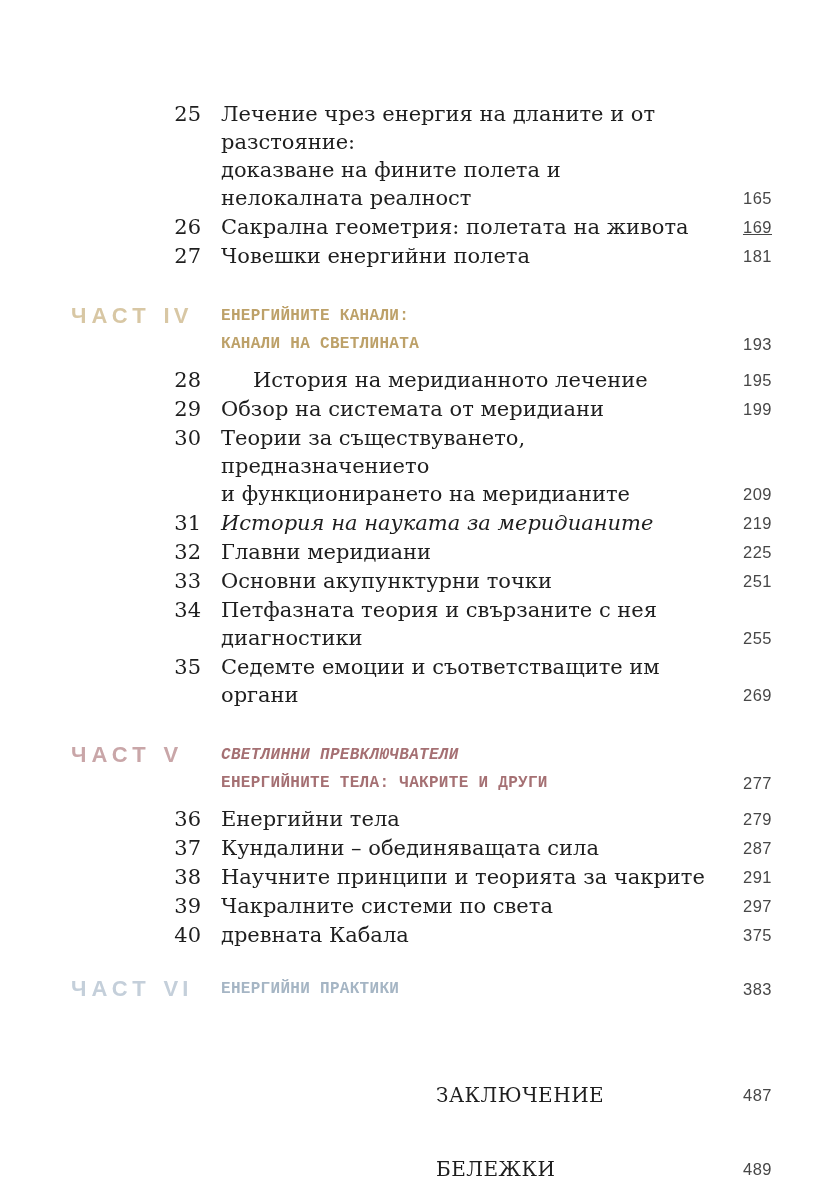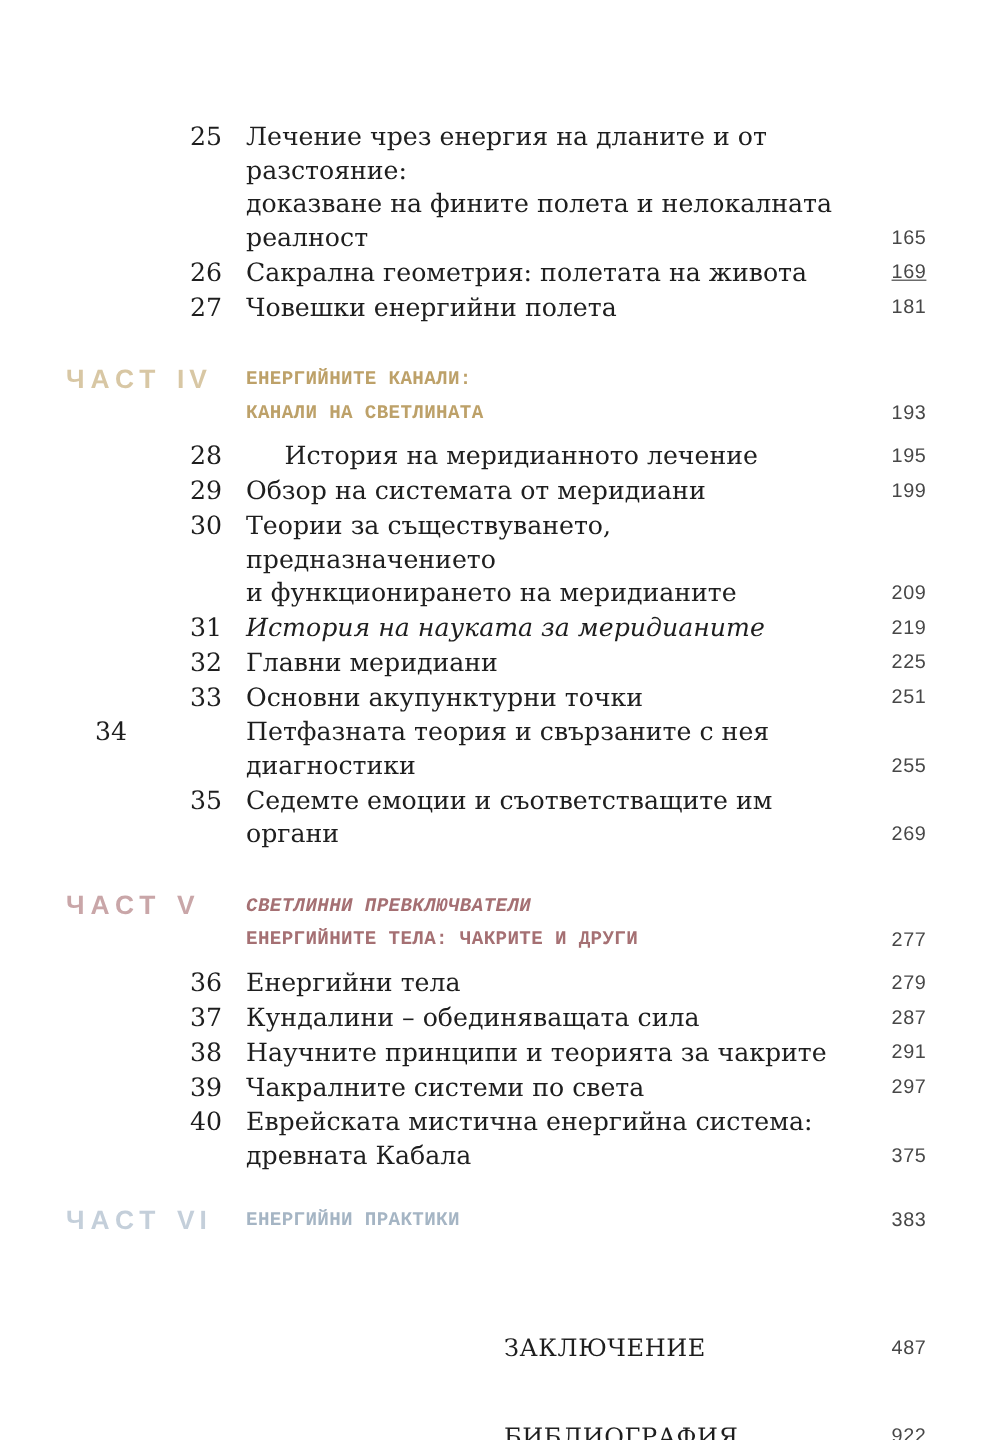--- a/index.html
+++ b/index.html
@@ -3,21 +3,21 @@
 <meta charset="utf-8">
 <style>
   html, body { margin: 0; padding: 0; background: #ffffff; }
   .page {
     position: relative;
     width: 824px;
     height: 1200px;
     box-sizing: border-box;
     margin: 0 auto;
     background: #ffffff;
-    padding: 100px 52px 0 0;
+    padding: 100px 52px 0 16px;
     font-family: "DejaVu Serif", serif;
     overflow: hidden;
   }
   
   .entry { display: flex; align-items: flex-start; margin-bottom: 1px; }
   .num {
     flex: none;
     width: 185px;
     text-align: right;
     font-size: 21px;
@@ -152,21 +152,21 @@
 
   <div class="entry">
     <div class="num" style="color: rgb(30, 30, 30);">33</div>
     <div class="body">
       <div class="line" style="color: rgb(30, 30, 30);">Основни акупунктурни точки</div>
     </div>
     <div class="pageno" style="color: rgb(71, 71, 71);">251</div>
   </div>
 
   <div class="entry">
-    <div class="num" style="color: rgb(30, 30, 30); text-align: center;">34</div>
+    <div class="num" style="color: rgb(30, 30, 30);">34</div>
     <div class="body">
       <div class="line" style="color: rgb(30, 30, 30);">Петфазната теория и свързаните с нея диагностики</div>
     </div>
     <div class="pageno" style="color: rgb(71, 71, 71);">255</div>
   </div>
 
   <div class="entry">
     <div class="num" style="color: rgb(30, 30, 30);">35</div>
     <div class="body">
       <div class="line" style="color: rgb(30, 30, 30);">Седемте емоции и съответстващите им органи</div>
@@ -213,21 +213,20 @@
     <div class="num" style="color: rgb(30, 30, 30);">39</div>
     <div class="body">
       <div class="line" style="color: rgb(30, 30, 30);">Чакралните системи по света</div>
     </div>
     <div class="pageno" style="color: rgb(71, 71, 71);">297</div>
   </div>
 
   <div class="entry">
     <div class="num" style="color: rgb(30, 30, 30);">40</div>
     <div class="body">
-      <div class="line" style="color: rgb(30, 30, 30);">Еврейската мистична енергийна система:</div>
       <div class="line" style="color: rgb(30, 30, 30);">древната Кабала</div>
     </div>
     <div class="pageno" style="color: rgb(71, 71, 71);">375</div>
   </div>
 
   <div class="entry part part-vi">
     <div class="num" style="color: rgb(196, 207, 218);">
       <span>ЧАСТ</span><span class="numeral">VI</span>
     </div>
     <div class="body" style="color: rgb(165, 181, 196);">
@@ -235,20 +234,24 @@
     </div>
     <div class="pageno" style="color: rgb(71, 71, 71);">383</div>
   </div>
 
   <div class="back-matter">
     <div class="back-row">
       <div class="back-label" style="color: rgb(30, 30, 30);">ЗАКЛЮЧЕНИЕ</div>
       <div class="pageno" style="color: rgb(71, 71, 71);">487</div>
     </div>
     <div class="back-row">
+      <div class="back-label" style="color: rgb(30, 30, 30);">БЕЛЕЖКИ</div>
+      <div class="pageno" style="color: rgb(71, 71, 71);">489</div>
+    </div>
+    <div class="back-row">
       <div class="back-label" style="color: rgb(30, 30, 30);">БИБЛИОГРАФИЯ</div>
       <div class="pageno" style="color: rgb(71, 71, 71);">922</div>
     </div>
     <div class="back-row">
       <div class="back-label" style="color: rgb(30, 30, 30);">ФИГУРИ</div>
       <div class="pageno" style="color: rgb(71, 71, 71);">535</div>
     </div>
 
   </div>
 

